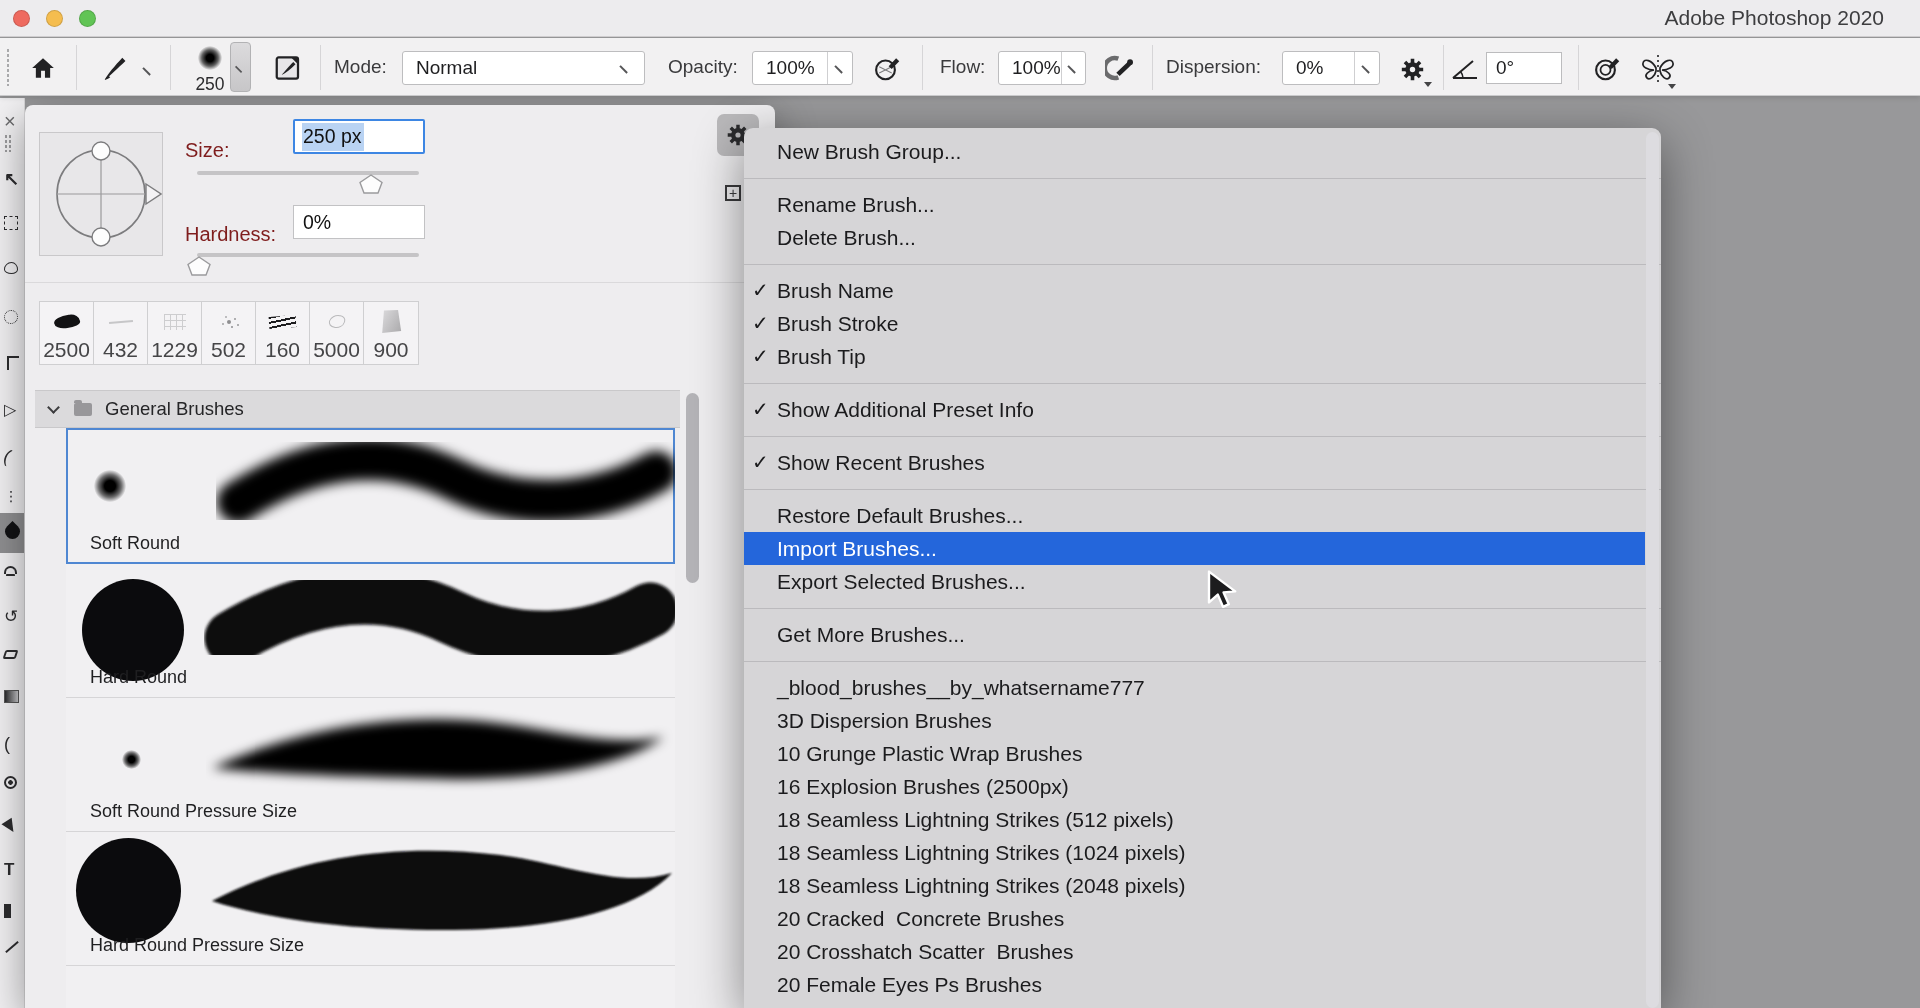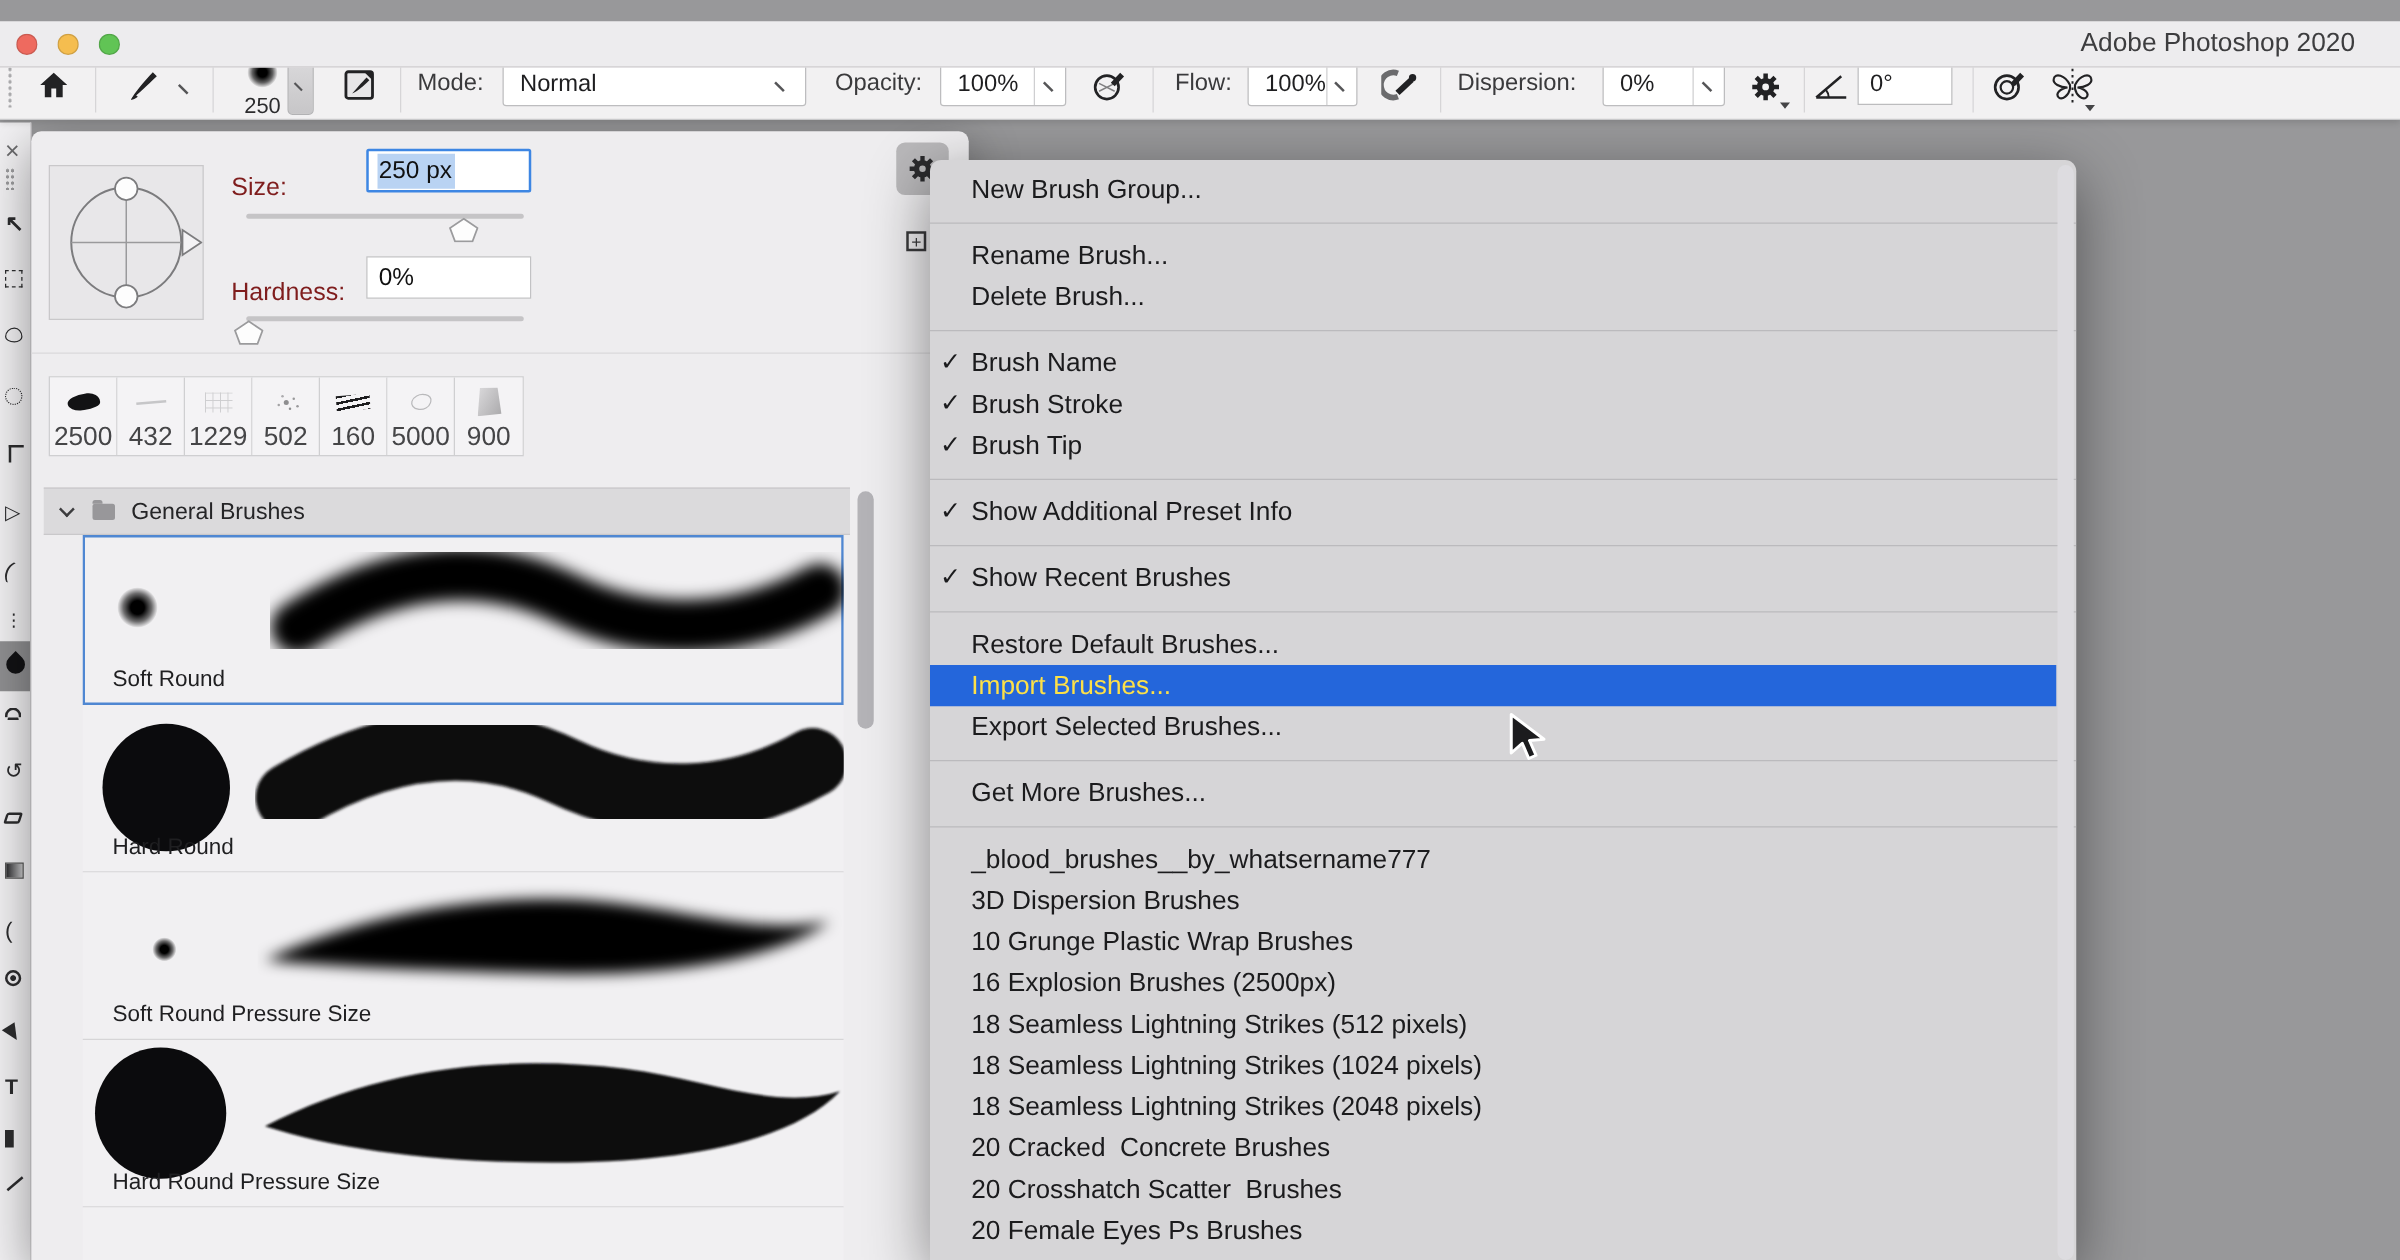--- a/index.html
+++ b/index.html
@@ -5,21 +5,21 @@
   * { box-sizing: border-box; margin: 0; padding: 0; }
   html,body { width:1920px; height:1008px; overflow:hidden; }
   body {
     position:relative;
     font-family:"Liberation Sans", sans-serif;
     background: var(--canvas-gray, #98989a);
   }
 
   
   .titlebar { position:absolute; left:0; top:0; width:1920px; height:37px;
-    background:#edecee; border-bottom:1px solid #cfcdcf; z-index:30;margin-top:17px; }
+    background:#edecee; border-bottom:1px solid #cfcdcf; z-index:30; }
   .traffic { position:absolute; left:13px; top:10px; display:flex; gap:16px; }
   .light { width:17px; height:17px; border-radius:50%; border:1px solid rgba(0,0,0,.15); }
   .light.red { background:var(--traffic-red,#ee6a5f); }
   .light.yellow { background:var(--traffic-yellow,#f5bd4f); }
   .light.green { background:var(--traffic-green,#61c455); }
   .win-title { position:absolute; right:36px; top:6px; font-size:21px; color:#3d3d3f; }
 
   
   .optionsbar { position:absolute; left:0; top:38px; width:1920px; height:58px;
     background:#f2f1f2; border-bottom:1px solid #c9c9cb; z-index:29;
@@ -126,21 +126,21 @@
   .hard-circle { position:absolute; border-radius:50%; background:#0b0b0d; }
   .stroke-svg { position:absolute; }
 
   
   .menu { position:absolute; left:744px; top:128px; width:917px; height:880px;
     background:var(--menu-bg,#d6d5d7); border-radius:9px 9px 0 0; z-index:5;
     box-shadow:0 14px 50px rgba(0,0,0,.45); padding-top:7px; overflow:hidden; }
   .menu-item { height:33px; line-height:33px; padding-left:33px; margin-right:16px;
     font-size:21px; color:#1b1b1d; position:relative; white-space:pre; }
   .menu-item .check { position:absolute; left:8px; top:0; font-size:20px; }
-  .menu-item.hl { background:var(--accent-blue,#2466db); color:#fde047; }
+  .menu-item.hl { background:var(--accent-blue,#2466db); color:#ffffff; }
   .menu-sep { height:1px; background:#bbbabd; margin:9.5px 0; }
   .menu-scroll-gutter { position:absolute; right:2px; top:4px; width:13px; height:876px;
     background:#dddce0; border-radius:7px; }
 
   .cursor { position:absolute; left:1206px; top:570px; z-index:20; }
 </style>
 </head>
 <body>
 
 <div class="titlebar">

